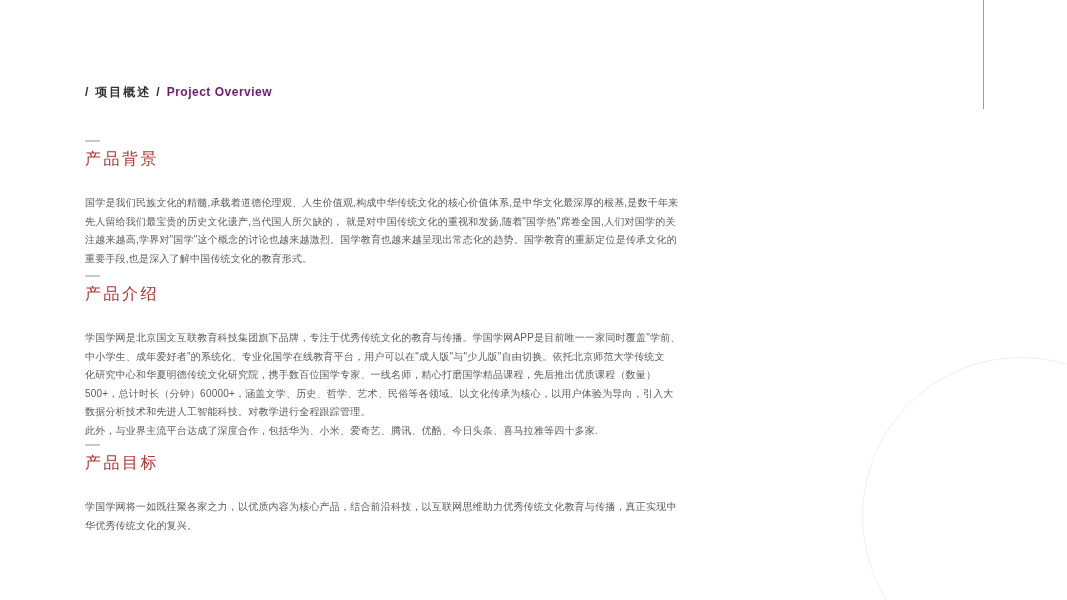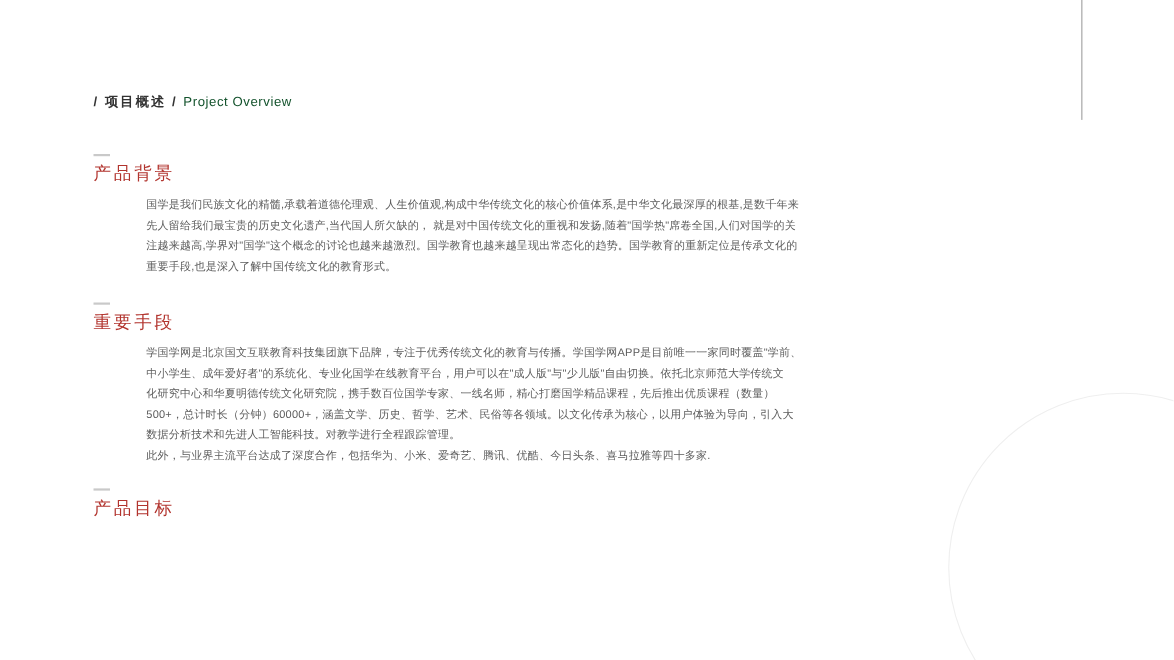--- a/index.html
+++ b/index.html
@@ -51,22 +51,22 @@
     margin-right: 7px;
   }
   .breadcrumb .slash.second { margin-left: 5px; }
   .breadcrumb .title-zh {
     color: #333333;
     font-weight: 700;
     letter-spacing: 2px;
     font-family: Liberation Mono, monospace;
   }
   .breadcrumb .title-en {
-    color: #14532d;
-    font-weight: 400;
+    color: #701a75;
+    font-weight: 700;
     letter-spacing: 0.5px;
   }
   
   .section {
     position: absolute;
     left: 85px;
     width: 640px;
   }
   .section .dash {
     position: absolute;
@@ -83,28 +83,27 @@
     font-size: 16px;
     line-height: 20px;
     font-weight: 400;
     letter-spacing: 2.5px;
     color: #b2342e;
     white-space: nowrap;
   }
   .section .sec-body {
     position: absolute;
     left: 0;
-    top: 38px;
+    top: 54px;
     font-size: 10px;
     line-height: 18.5px;
     letter-spacing: 0.2px;
     color: #5c5c5c;
     white-space: pre-line;
     width: 640px;
-    margin-left: 48px;
   }
   .section-1 { top: 140px; height: 115px; }
   .section-2 { top: 275px; height: 152px; }
   .section-3 { top: 444px; height: 80px; }
 </style>
 </head>
 <body>
 
 <div class="page">
 
@@ -122,27 +121,29 @@
     <div class="dash"></div>
     <div class="sec-title">产品背景</div>
     <div class="sec-body">国学是我们民族文化的精髓,承载着道德伦理观、人生价值观,构成中华传统文化的核心价值体系,是中华文化最深厚的根基,是数千年来
 先人留给我们最宝贵的历史文化遗产,当代国人所欠缺的， 就是对中国传统文化的重视和发扬,随着"国学热"席卷全国,人们对国学的关
 注越来越高,学界对"国学"这个概念的讨论也越来越激烈。国学教育也越来越呈现出常态化的趋势。国学教育的重新定位是传承文化的
 重要手段,也是深入了解中国传统文化的教育形式。</div>
   </div>
 
   <div class="section section-2">
     <div class="dash"></div>
-    <div class="sec-title">重要手段</div>
+    <div class="sec-title">产品介绍</div>
     <div class="sec-body">学国学网是北京国文互联教育科技集团旗下品牌，专注于优秀传统文化的教育与传播。学国学网APP是目前唯一一家同时覆盖"学前、
 中小学生、成年爱好者"的系统化、专业化国学在线教育平台，用户可以在"成人版"与"少儿版"自由切换。依托北京师范大学传统文
 化研究中心和华夏明德传统文化研究院，携手数百位国学专家、一线名师，精心打磨国学精品课程，先后推出优质课程（数量）
 500+，总计时长（分钟）60000+，涵盖文学、历史、哲学、艺术、民俗等各领域。以文化传承为核心，以用户体验为导向，引入大
 数据分析技术和先进人工智能科技。对教学进行全程跟踪管理。
 此外，与业界主流平台达成了深度合作，包括华为、小米、爱奇艺、腾讯、优酷、今日头条、喜马拉雅等四十多家.</div>
   </div>
 
   <div class="section section-3">
     <div class="dash"></div>
     <div class="sec-title">产品目标</div>
+    <div class="sec-body">学国学网将一如既往聚各家之力，以优质内容为核心产品，结合前沿科技，以互联网思维助力优秀传统文化教育与传播，真正实现中
+华优秀传统文化的复兴。</div>
   </div>
 
 </div>
 
 </body></html>

